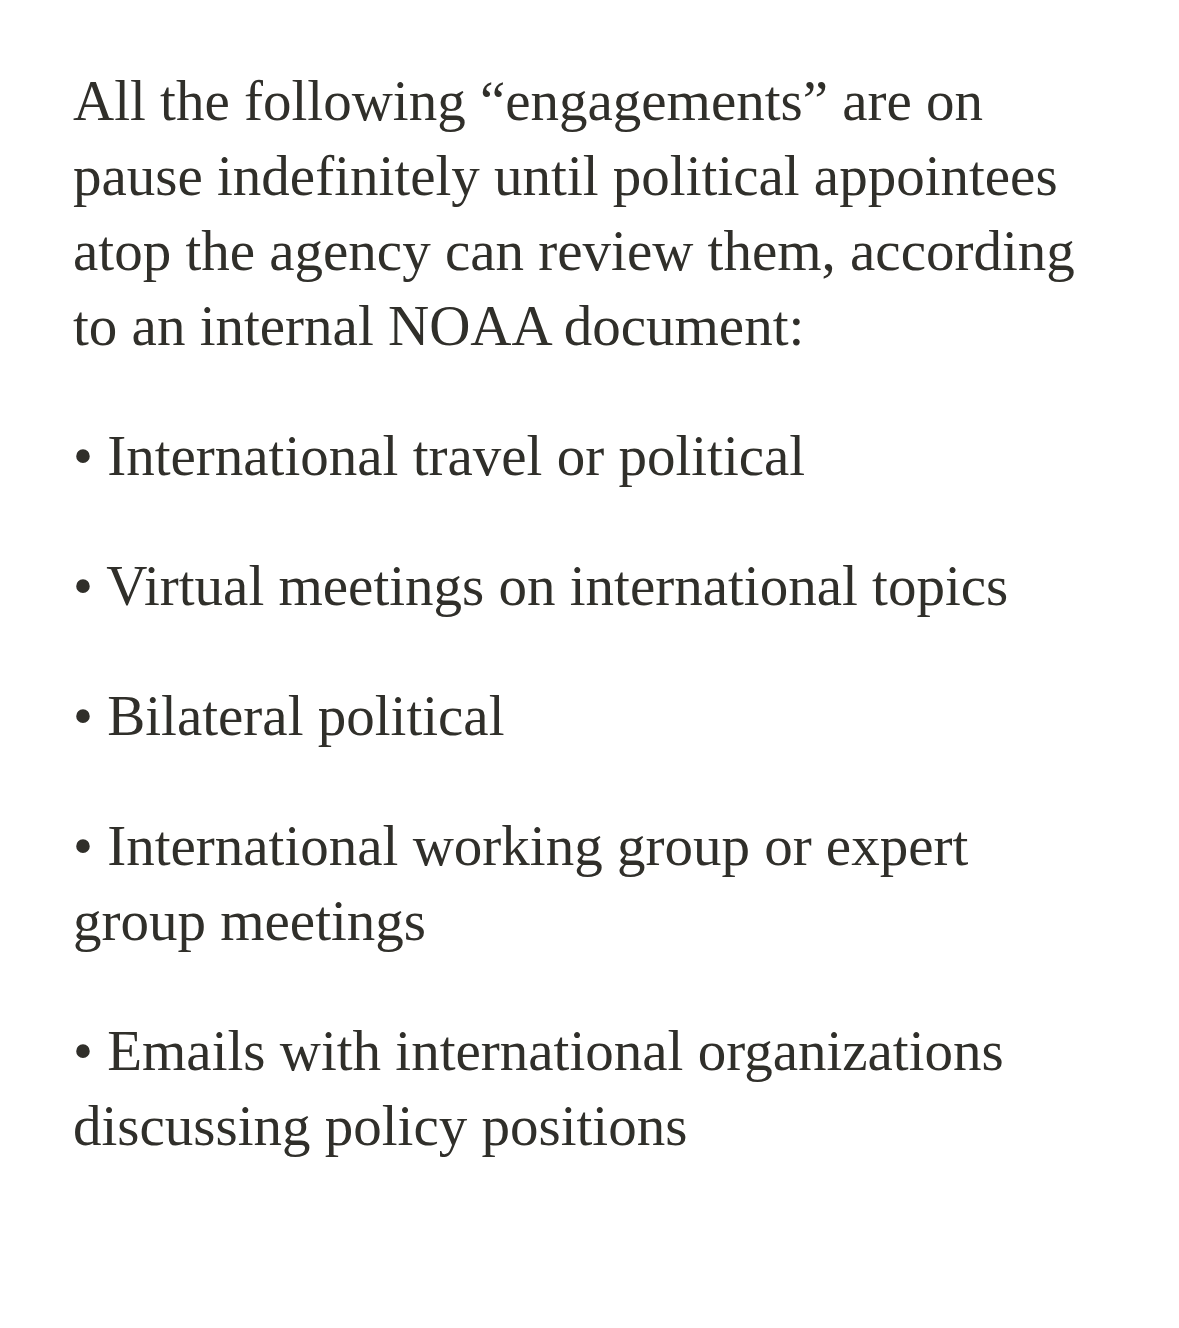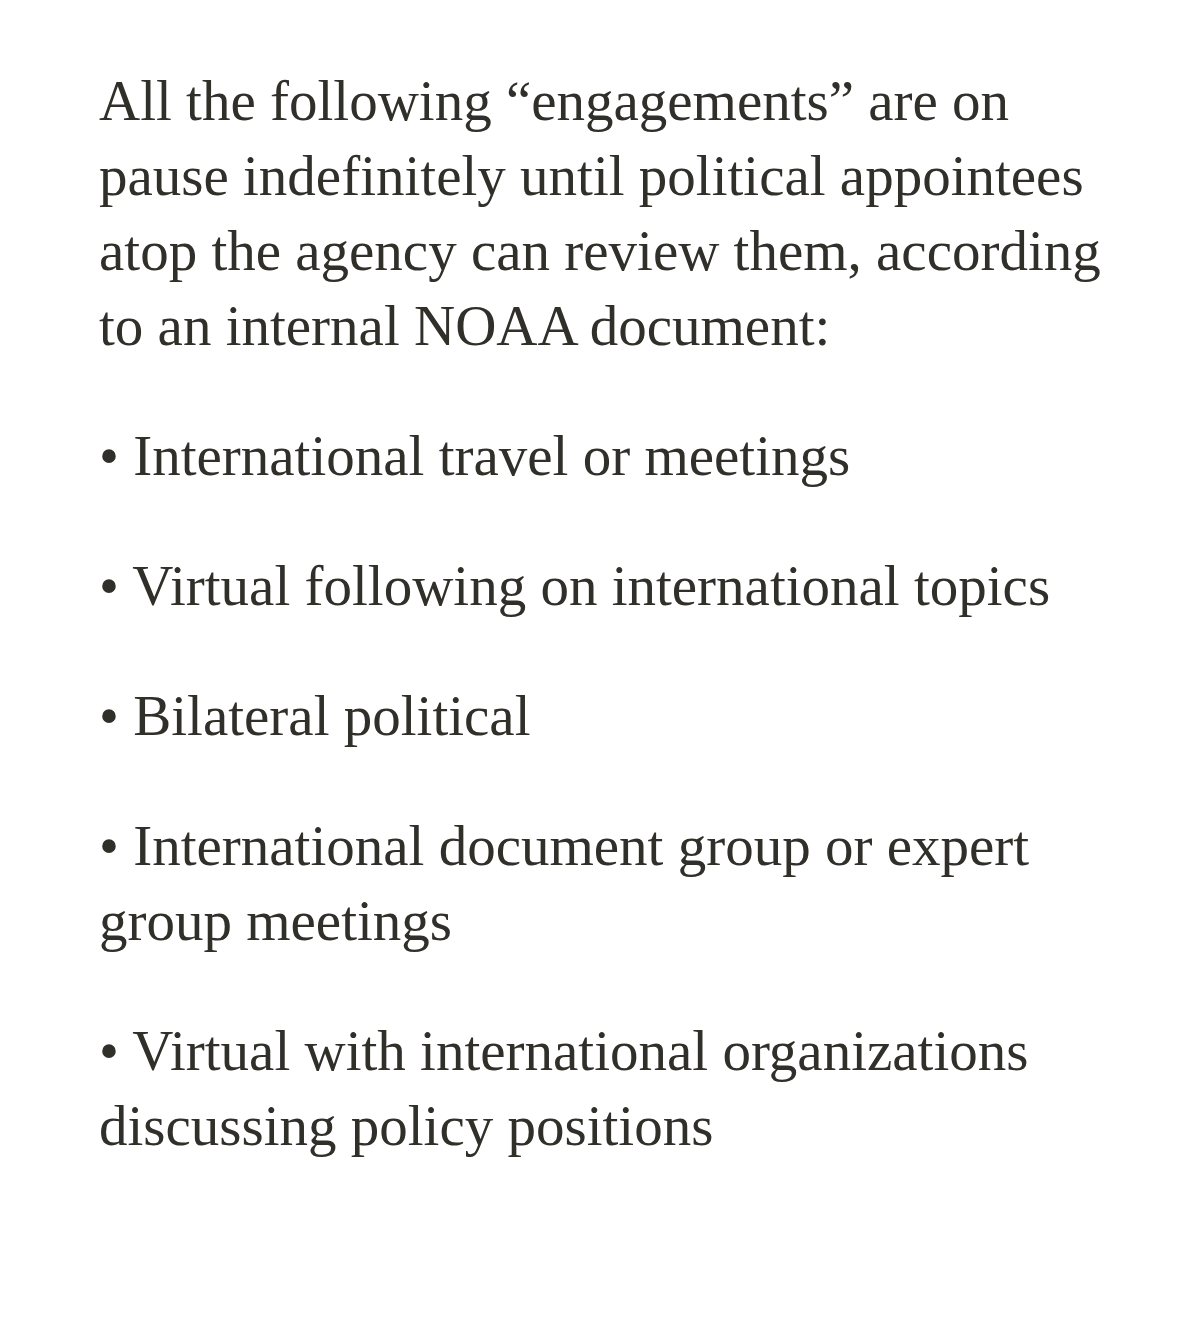--- a/index.html
+++ b/index.html
@@ -10,42 +10,42 @@
   body {
     width: 1179px;
     min-height: 1328px;
     box-sizing: border-box;
     padding: 63px 73px 40px 73px;
     font-family: "Liberation Serif", serif;
     font-size: 57px;
     line-height: 75px;
     color: #302f2a;
   }
-  main { display: block; margin-left: 26px; }
+  main { display: block; }
   p {
     margin: 0 0 55px 0;
     padding: 0;
     text-align: left;
     word-spacing: normal;
   }
   p:last-child { margin-bottom: 0; }
   .bullet-marker { display: inline; }
   .bullet-text { display: inline; }
 </style>
 </head>
 <body>
 
 <main>
 
   <p>All the following “engagements” are on pause indefinitely until political appointees atop the agency can review them, according to an internal NOAA document:</p>
 
-  <p class="bullet"><span class="bullet-marker">•</span> <span class="bullet-text">International travel or meetings</span></p>
+  <p class="bullet"><span class="bullet-marker">•</span> <span class="bullet-text">International travel or political</span></p>
 
-  <p class="bullet"><span class="bullet-marker">•</span> <span class="bullet-text">Virtual following on international topics</span></p>
+  <p class="bullet"><span class="bullet-marker">•</span> <span class="bullet-text">Virtual meetings on international topics</span></p>
 
   <p class="bullet"><span class="bullet-marker">•</span> <span class="bullet-text">Bilateral political</span></p>
 
-  <p class="bullet"><span class="bullet-marker">•</span> <span class="bullet-text">International document group or expert group meetings</span></p>
+  <p class="bullet"><span class="bullet-marker">•</span> <span class="bullet-text">International working group or expert group meetings</span></p>
 
 
-  <p class="bullet"><span class="bullet-marker">•</span> <span class="bullet-text">Virtual with international organizations discussing policy positions</span></p>
+  <p class="bullet"><span class="bullet-marker">•</span> <span class="bullet-text">Emails with international organizations discussing policy positions</span></p>
 
 </main>
 
 </body></html>

